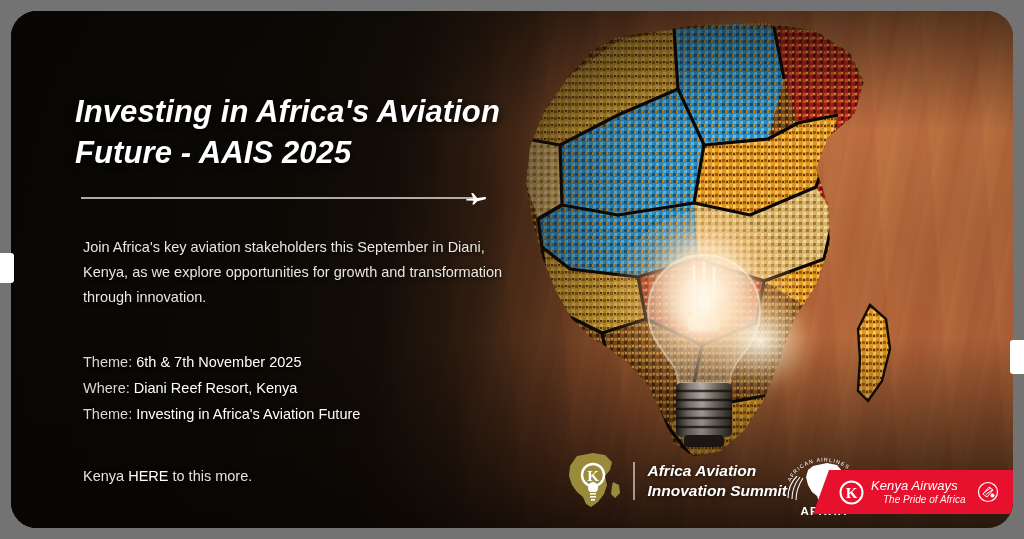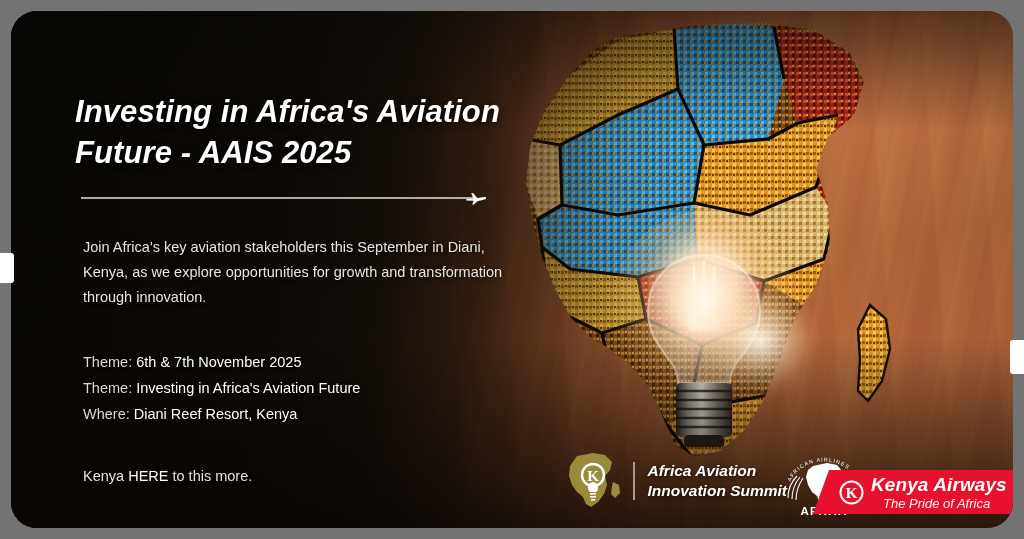--- a/index.html
+++ b/index.html
@@ -125,22 +125,22 @@
   #ka-banner{
     position:absolute;right:0;bottom:14px;width:200px;height:44px;
     background:#e8112d;
     clip-path:polygon(16px 0, 200px 0, 200px 44px, 0 44px);
     display:flex;align-items:center;
   }
   #ka-inner{display:flex;align-items:center;gap:7px;margin-left:26px;}
   #ka-k{width:25px;height:25px;}
   #ka-k svg{display:block;width:25px;height:25px;}
   #ka-text-col{display:flex;flex-direction:column;line-height:1;}
-  #ka-name{font-style:italic;font-weight:bold;font-size:19px;color:#ffffff;letter-spacing:.1px;white-space:nowrap;}
-  #ka-tag{font-style:italic;font-size:13px;color:#ffffff;opacity:.95;margin-top:3px;margin-left:12px;white-space:nowrap;}
+  #ka-name{font-style:italic;font-weight:normal;font-size:13px;color:#ffffff;letter-spacing:.1px;white-space:nowrap;}
+  #ka-tag{font-style:italic;font-size:10px;color:#ffffff;opacity:.95;margin-top:3px;margin-left:12px;white-space:nowrap;}
   #ka-emblem{width:22px;height:22px;margin-left:5px;}
   #ka-emblem svg{display:block;width:22px;height:22px;}
 </style>
 </head>
 <body>
 
 <div id="frame">
 
   <div id="screen">
 
@@ -298,26 +298,26 @@
       </div>
 
       <p id="lede">Join Africa's key aviation stakeholders this September in Diani, Kenya, as we explore opportunities for growth and transformation through innovation.</p>
 
       <div id="facts">
         <div class="fact-row">
           <span class="fact-label">Theme:</span>
           <span class="fact-value">6th &amp; 7th November 2025</span>
         </div>
         <div class="fact-row">
+          <span class="fact-label">Where:</span>
+          <span class="fact-value">Diani Reef Resort, Kenya</span>
+        </div>
+        <div class="fact-row">
           <span class="fact-label">Theme:</span>
           <span class="fact-value">Investing in Africa's Aviation Future</span>
-        </div>
-        <div class="fact-row">
-          <span class="fact-label">Where:</span>
-          <span class="fact-value">Diani Reef Resort, Kenya</span>
         </div>
       </div>
 
       <div id="cta">
         <span>Kenya </span><a id="cta-link" href="#">HERE</a><span> to this more.</span>
       </div>
 
     </div>
 
     <div id="logo-bar">

